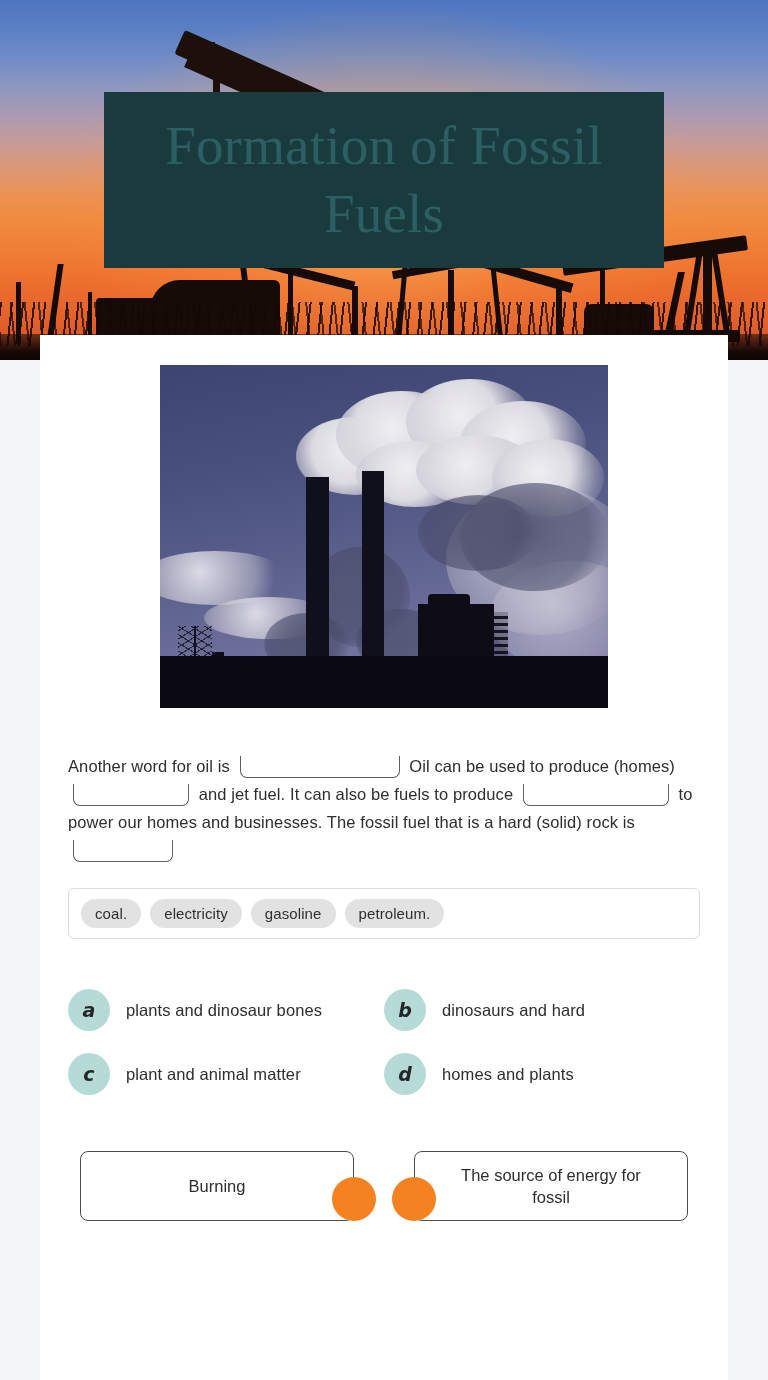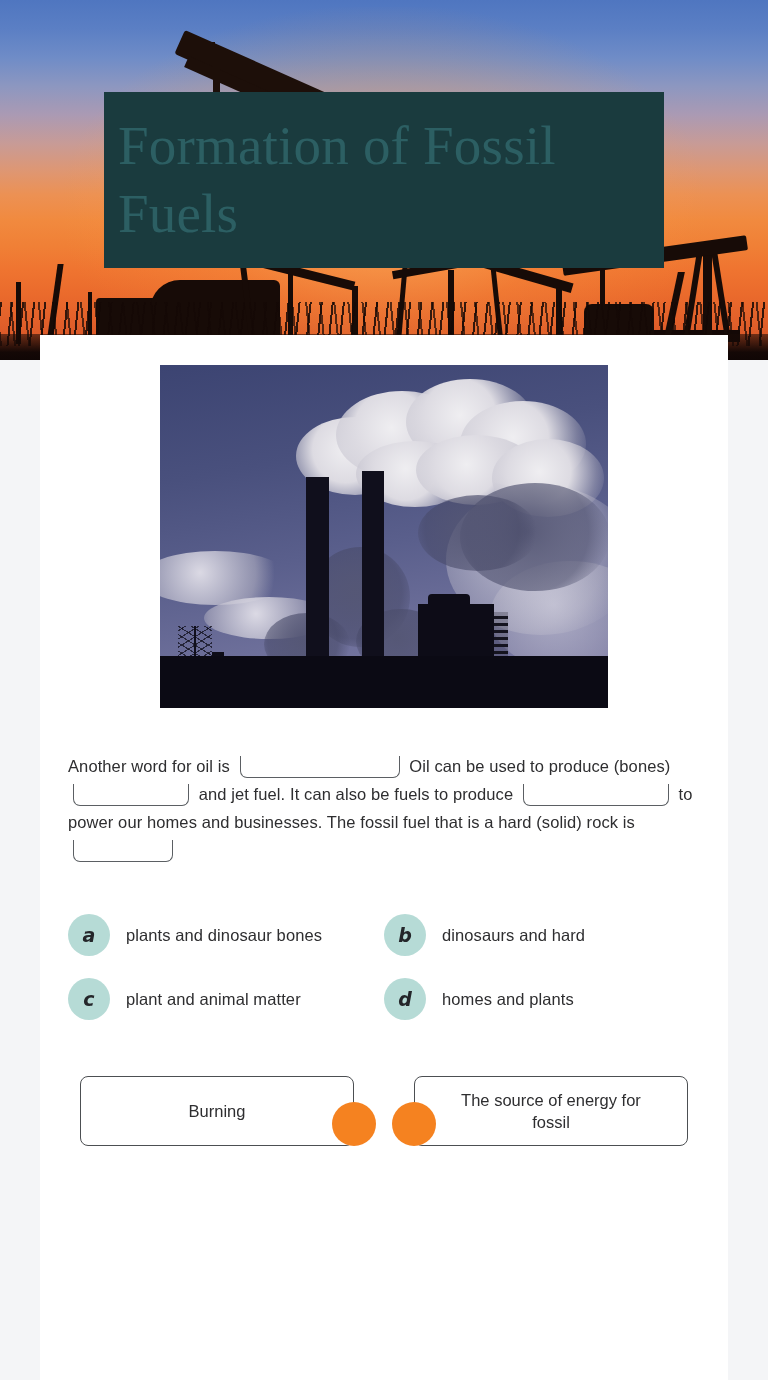--- a/index.html
+++ b/index.html
@@ -99,21 +99,21 @@
     background: #1a3b3e;
     display: flex; align-items: center; justify-content: center;
     z-index: 5;
   }
   .title-text {
     font-family: "Liberation Serif", serif;
     font-size: 55px;
     line-height: 68px;
     font-weight: 400;
     color: #2c5f63;
-    text-align: left;
+    text-align: center;
     letter-spacing: .2px;
     padding: 0 14px;
   }
 
   
   .card {
     position: absolute;
     left: 40px; top: 335px;
     width: 688px;
     min-height: 1045px;
@@ -359,28 +359,34 @@
           <div class="ph-bldg" style="left:16px; bottom:26px; width:232px; height:22px;"></div>
           <div class="ph-tree" style="left:18px; bottom:40px;"></div>
           <div class="ph-ground"></div>
         </div>
       </div>
 
       <div class="section">
         <div class="passage">
           <span>Another word for oil is</span>
           <span class="blank w1"></span>
-          <span>Oil can be used to produce (bones)</span>
+          <span>Oil can be used to produce (homes)</span>
           <span class="blank w2"></span>
           <span>and jet fuel. It can also be fuels to produce</span>
           <span class="blank w3"></span>
           <span>to power our homes and businesses. The fossil fuel that is a hard (solid) rock is</span>
           <span class="blank w4"></span>
         </div>
 
+        <div class="wordbank">
+          <span class="chip">coal.</span>
+          <span class="chip">electricity</span>
+          <span class="chip">gasoline</span>
+          <span class="chip">petroleum.</span>
+        </div>
       </div>
 
       <div class="section">
         <div class="mc-grid">
           <div class="mc-item">
             <span class="bubble">a</span>
             <span class="mc-label">plants and dinosaur bones</span>
           </div>
           <div class="mc-item">
             <span class="bubble">b</span>

